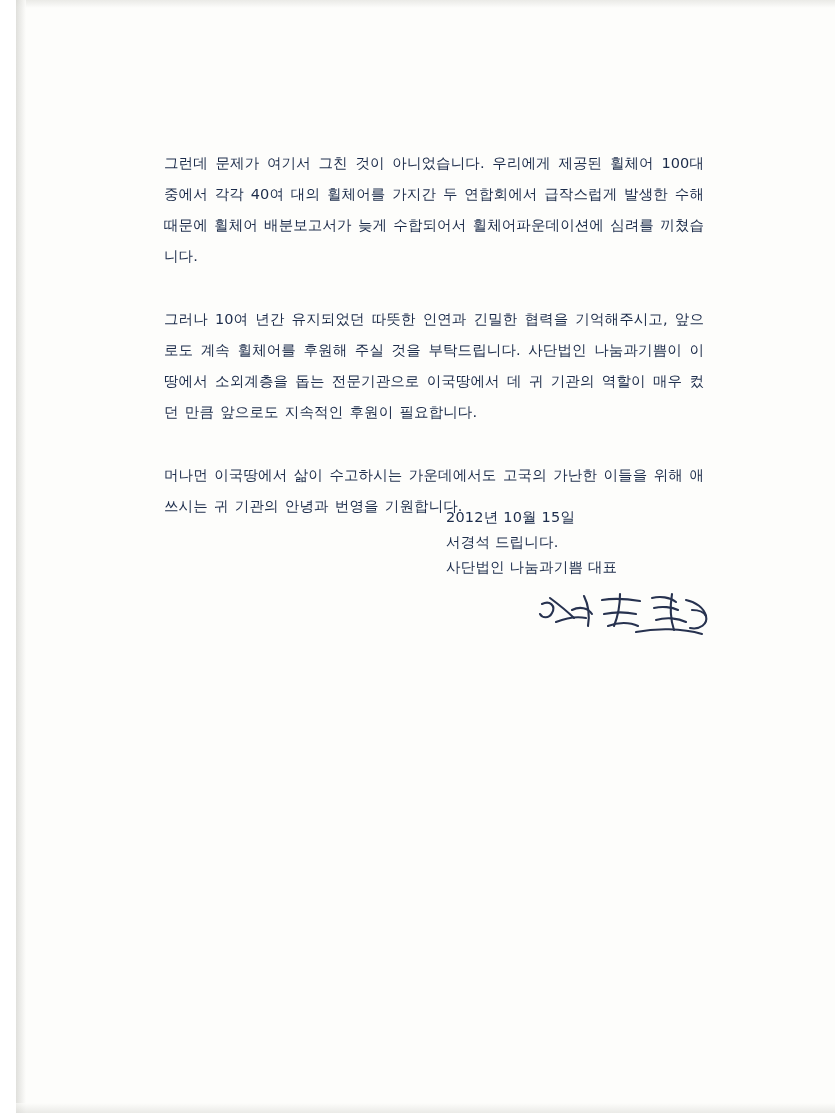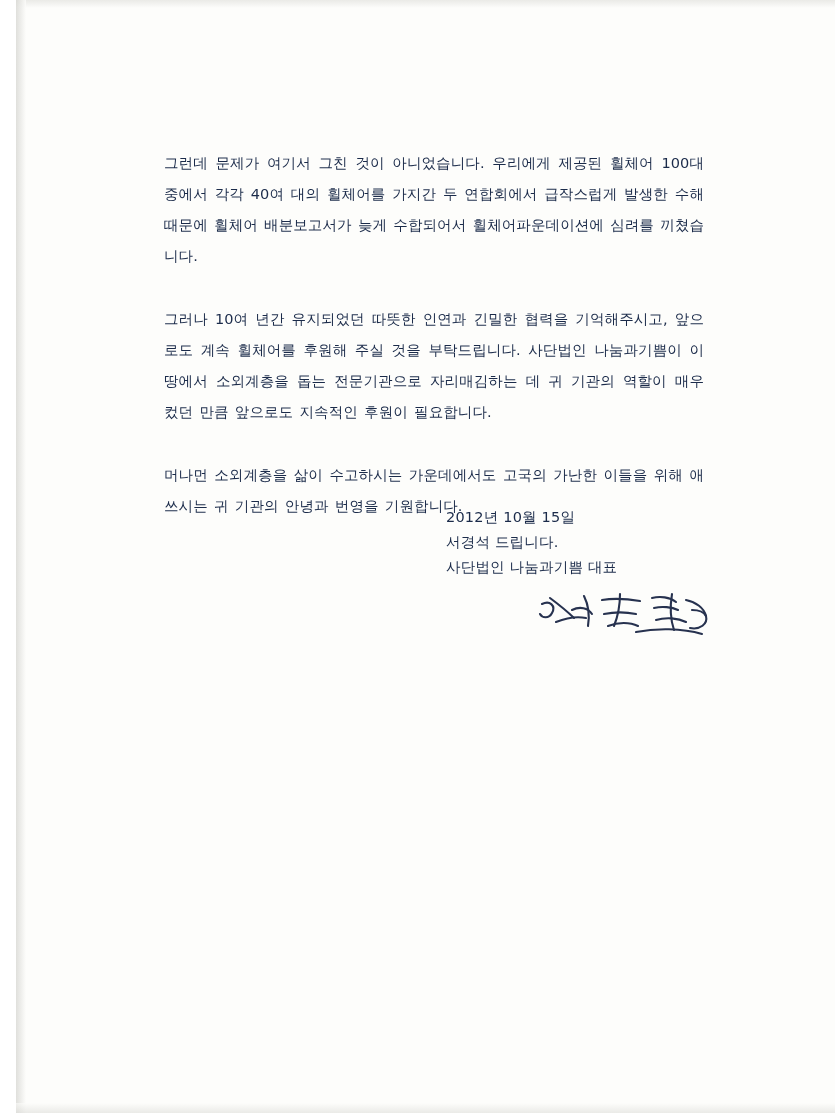--- a/index.html
+++ b/index.html
@@ -114,22 +114,22 @@
 
 <div class="page">
 
   <div class="scan-edge-top"></div>
   <div class="scan-edge-left"></div>
   <div class="scan-edge-right"></div>
   <div class="scan-edge-bottom"></div>
 
   <div class="body-text">
     <p class="para">그런데 문제가 여기서 그친 것이 아니었습니다. 우리에게 제공된 휠체어 100대 중에서 각각 40여 대의 휠체어를 가지간 두 연합회에서 급작스럽게 발생한 수해 때문에 휠체어 배분보고서가 늦게 수합되어서 휠체어파운데이션에 심려를 끼쳤습니다.</p>
-    <p class="para">그러나 10여 년간 유지되었던 따뜻한 인연과 긴밀한 협력을 기억해주시고, 앞으로도 계속 휠체어를 후원해 주실 것을 부탁드립니다. 사단법인 나눔과기쁨이 이 땅에서 소외계층을 돕는 전문기관으로 자리매김하는 데 귀 기관의 역할이 매우 컸던 만큼 앞으로도 지속적인 후원이 필요합니다.</p>
-    <p class="para">머나먼 소외계층을 삶이 수고하시는 가운데에서도 고국의 가난한 이들을 위해 애쓰시는 귀 기관의 안녕과 번영을 기원합니다.</p>
+    <p class="para">그러나 10여 년간 유지되었던 따뜻한 인연과 긴밀한 협력을 기억해주시고, 앞으로도 계속 휠체어를 후원해 주실 것을 부탁드립니다. 사단법인 나눔과기쁨이 이 땅에서 소외계층을 돕는 전문기관으로 이국땅에서 데 귀 기관의 역할이 매우 컸던 만큼 앞으로도 지속적인 후원이 필요합니다.</p>
+    <p class="para">머나먼 이국땅에서 삶이 수고하시는 가운데에서도 고국의 가난한 이들을 위해 애쓰시는 귀 기관의 안녕과 번영을 기원합니다.</p>
   </div>
 
   <div class="closing">
     <div class="closing-line">2012년 10월 15일</div>
     <div class="closing-line">서경석 드립니다.</div>
     <div class="closing-line">사단법인 나눔과기쁨 대표</div>
   </div>
 
   <div class="signature">
     <svg width="180" height="60" viewBox="0 0 180 60" fill="none" xmlns="http://www.w3.org/2000/svg">

